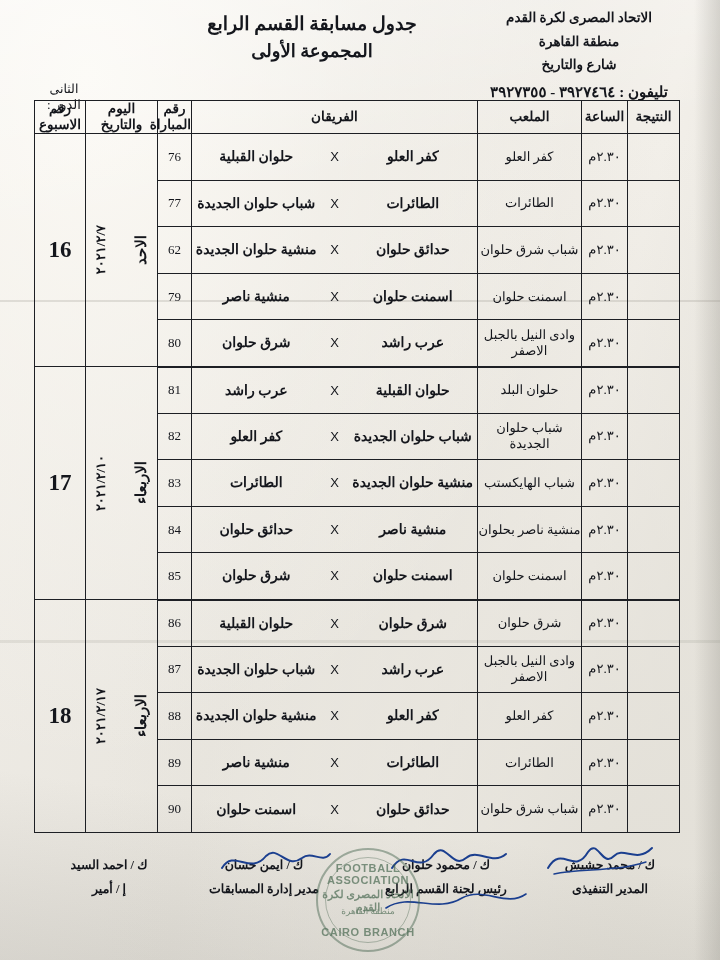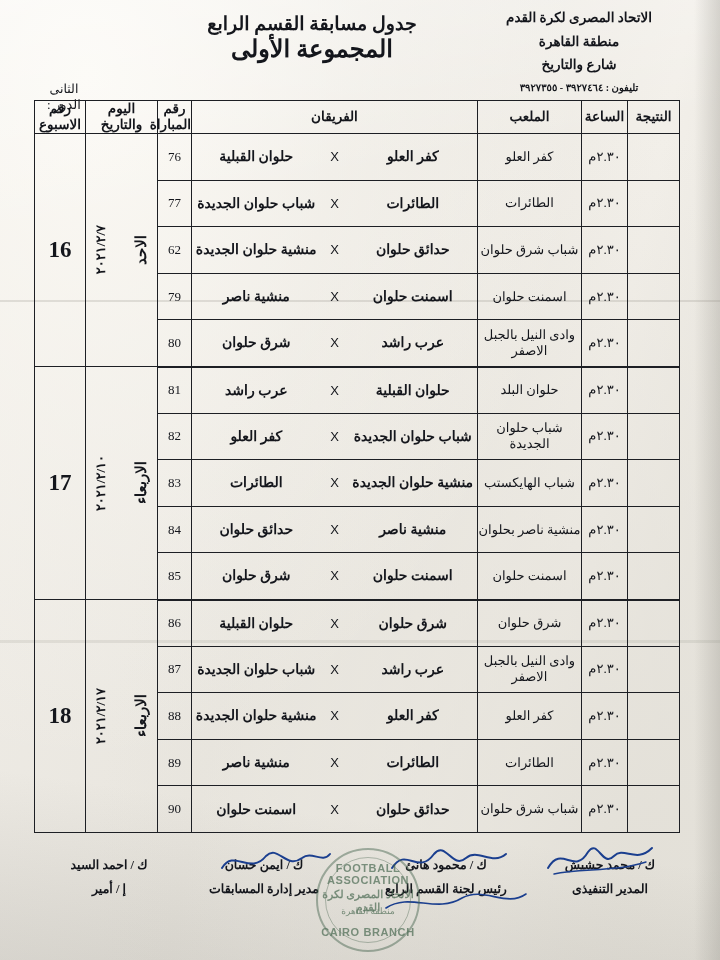--- a/index.html
+++ b/index.html
@@ -45,32 +45,32 @@
     top: 6px;
     right: 16px;
     width: 250px;
     text-align: center;
     font-size: 13.5px;
     line-height: 1.75;
     font-weight: bold;
     letter-spacing: 0.2px;
   }
   .hdr div { white-space: nowrap; }
-  .hdr .phone { font-size: 10px; font-weight: bold; margin-top: 2px; }
+  .hdr .phone { font-size: 15px; font-weight: bold; margin-top: 2px; }
 
   .title-block {
     position: absolute;
     top: 12px;
     right: 258px;
     width: 300px;
     text-align: center;
     font-weight: bold;
   }
   .title-block .t1 { font-size: 19px; letter-spacing: 0.3px; }
-  .title-block .t2 { font-size: 24px; }
+  .title-block .t2 { font-size: 18px; margin-top: 5px; }
   .title-block .t3 { font-size: 16px; margin-top: 5px; }
 
   .round-left {
     position: absolute;
     top: 80px;
     right: 596px;
     width: 120px;
     text-align: center;
     font-size: 13px;
     font-weight: normal;
@@ -517,21 +517,21 @@
   </table>
 
   <div class="sign-row">
 
     <div class="sig sig-1">
       <span class="nm">ك / محمد حشيش</span>
       <span class="rl">المدير التنفيذى</span>
     </div>
 
     <div class="sig sig-2">
-      <span class="nm">ك / محمود هانئ</span>
+      <span class="nm">ك / محمود حلوان</span>
       <span class="rl">رئيس لجنة القسم الرابع</span>
     </div>
 
     <div class="sig sig-3">
       <span class="nm">ك / ايمن حسان</span>
       <span class="rl">مدير إدارة المسابقات</span>
     </div>
 
     <div class="sig sig-4">
       <span class="nm">ك / احمد السيد</span>

